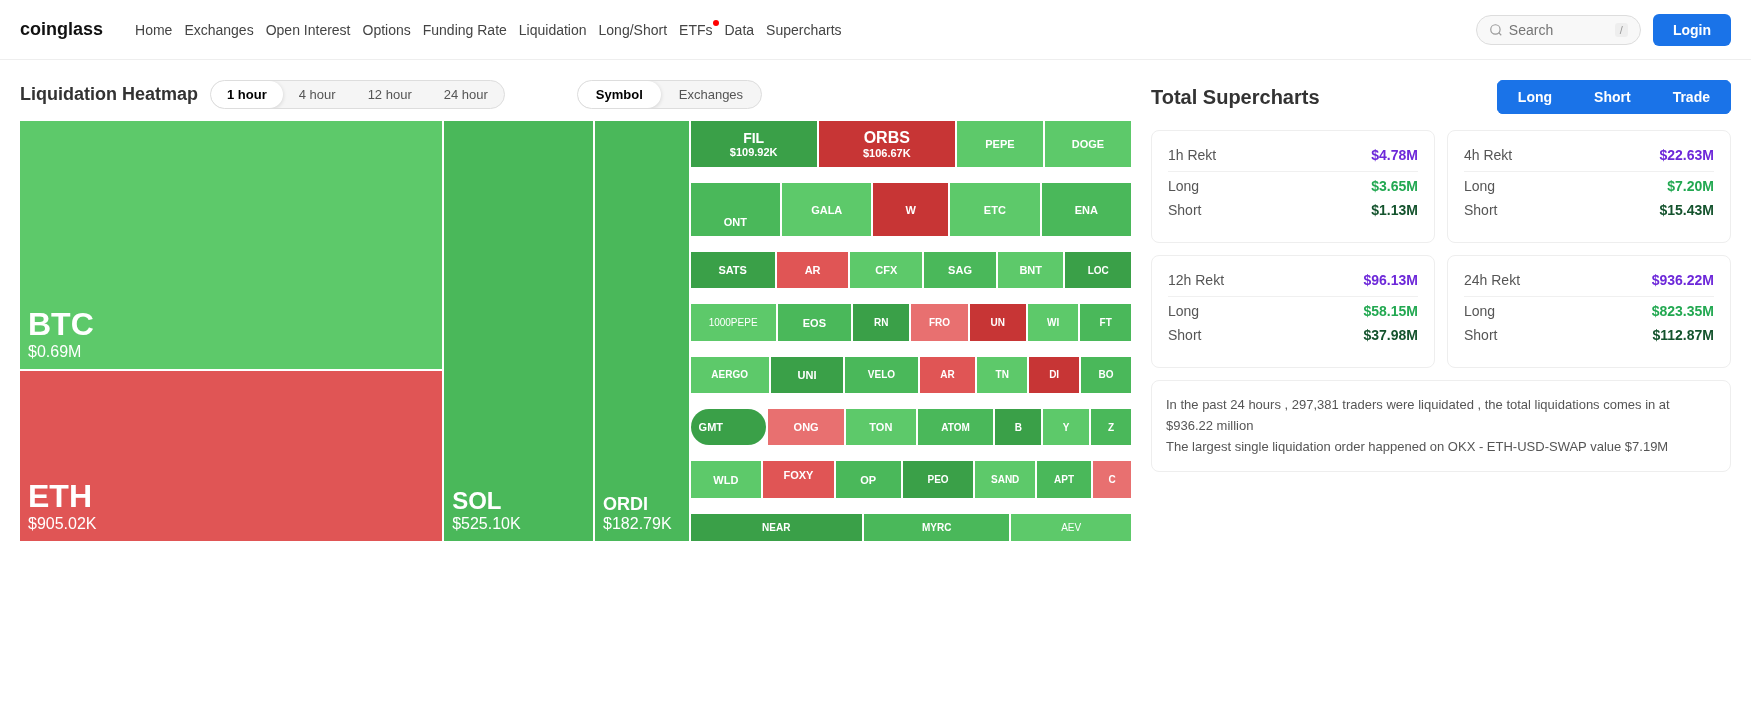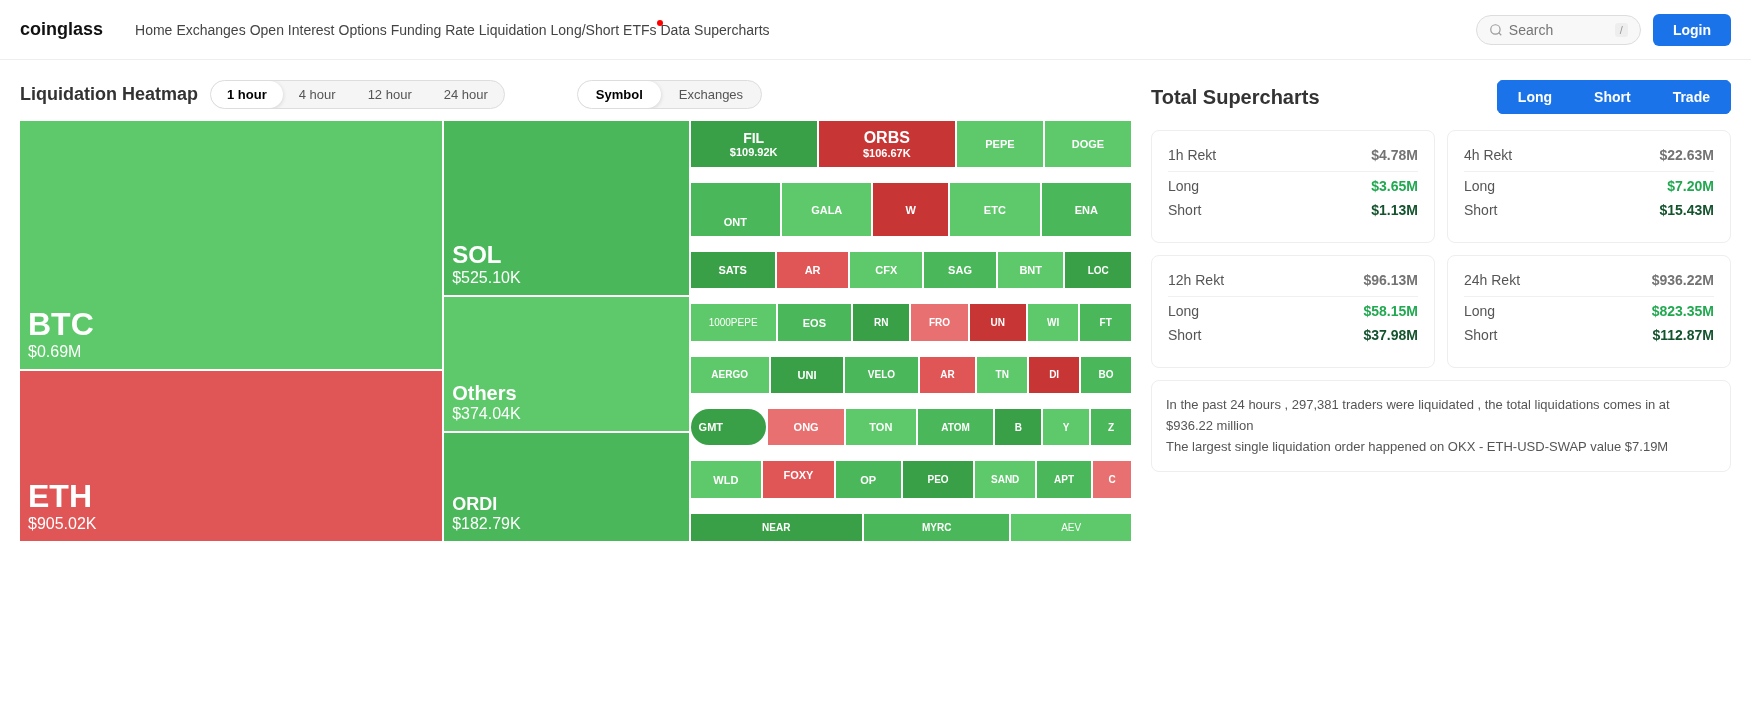--- a/index.html
+++ b/index.html
@@ -4,21 +4,21 @@
   <style>
     * { margin: 0; padding: 0; box-sizing: border-box; }
     body { font-family: -apple-system, BlinkMacSystemFont, 'Segoe UI', sans-serif; background: #fff; color: #333; font-size: 14px; }
 
     
     .navbar {
       display: flex; align-items: center; padding: 0 20px; height: 60px;
       border-bottom: 1px solid #eee; gap: 24px;
     }
     .navbar-logo { font-weight: 700; font-size: 18px; color: #111; margin-right: 8px; }
-    .nav-links { display: flex; gap: 4px; list-style: none; }
+    .nav-links { display: flex; gap: 12px; list-style: none; }
     .nav-links li a { text-decoration: none; color: #444; font-size: 14px; }
     .etf-dot { position: relative; display: inline-block; }
     .etf-dot::after { content: ''; position: absolute; top: -2px; right: -6px; width: 6px; height: 6px; background: red; border-radius: 50%; }
     .navbar-right { margin-left: auto; display: flex; align-items: center; gap: 12px; }
     .search-box {
       display: flex; align-items: center; border: 1px solid #ddd; border-radius: 20px;
       padding: 6px 12px; gap: 6px; background: #f8f8f8; min-width: 160px;
     }
     .search-box input { border: none; background: transparent; outline: none; font-size: 14px; color: #666; width: 100px; }
     .search-slash { background: #eee; border-radius: 3px; padding: 1px 5px; font-size: 11px; color: #999; }
@@ -45,21 +45,21 @@
       padding: 6px 18px; border: none; background: transparent; cursor: pointer;
       font-size: 13px; color: #555; border-radius: 20px;
     }
     .view-btn.active { background: #fff; box-shadow: 0 1px 4px rgba(0,0,0,0.15); color: #000; font-weight: 600; }
 
     
     .heatmap-container {
       width: 100%; height: 420px; display: flex; gap: 2px; background: #fff;
     }
     .hm-col-left { display: flex; flex-direction: column; gap: 2px; width: 38%; }
-    .hm-col-mid { display: flex; flex-direction: column; gap: 2px; width: 22%; }
+    .hm-col-mid { display: flex; gap: 2px; width: 22%; }
     .hm-col-right { display: flex; flex-direction: column; gap: 2px; flex: 1; }
 
     .hm-cell {
       display: flex; flex-direction: column; justify-content: flex-end; padding: 8px;
       color: #fff; font-weight: 700; position: relative; overflow: hidden;
     }
     .hm-cell .symbol { font-size: 32px; font-weight: 800; }
     .hm-cell .value { font-size: 16px; font-weight: 500; }
 
     .green-light { background: #5dc96a; }
@@ -82,21 +82,21 @@
     .action-btn.active-short { background: #1a73e8; color: #fff; }
     .action-btn.active-trade { background: #1a73e8; color: #fff; }
 
     .stats-grid { display: grid; grid-template-columns: 1fr 1fr; gap: 12px; margin-bottom: 12px; }
     .stat-card { border: 1px solid #eee; border-radius: 8px; padding: 16px; }
     .stat-row { display: flex; justify-content: space-between; margin-bottom: 8px; }
     .stat-label { color: #555; font-size: 14px; }
     .stat-value { font-size: 14px; font-weight: 600; }
     .val-green { color: #22a851; }
     .val-red { color: #14532d; }
-    .val-neutral { color: #737373; }
+    .val-neutral { color: #6d28d9; }
     .stat-divider { border: none; border-top: 1px solid #f0f0f0; margin: 6px 0; }
 
     .summary-box { border: 1px solid #eee; border-radius: 8px; padding: 14px; font-size: 13px; color: #555; line-height: 1.6; }
   </style>
 </head>
 <body>
 
 <nav class="navbar">
   <div class="navbar-logo">coinglass</div>
   <ul class="nav-links">
@@ -152,24 +152,20 @@
           <span class="symbol">ETH</span>
           <span class="value">$905.02K</span>
         </div>
       </div>
 
       <div class="hm-col-mid">
         <div class="hm-cell green-mid" style="flex: 1.2;">
           <span class="symbol" style="font-size:24px;">SOL</span>
           <span class="value">$525.10K</span>
         </div>
-        <div class="hm-cell green-light" style="flex: 0.9;">
-          <span class="symbol" style="font-size:20px;">Others</span>
-          <span class="value">$374.04K</span>
-        </div>
         <div class="hm-cell green-mid" style="flex: 0.7;">
           <span class="symbol" style="font-size:18px;">ORDI</span>
           <span class="value">$182.79K</span>
         </div>
       </div>
 
       <div class="hm-col-right" style="display:flex; flex-direction:column; gap:16px;">
 
         <div style="display:flex; gap:2px; flex:1;">
           <div class="hm-cell green-dark" style="flex:1.1; justify-content:center; align-items:center;">

